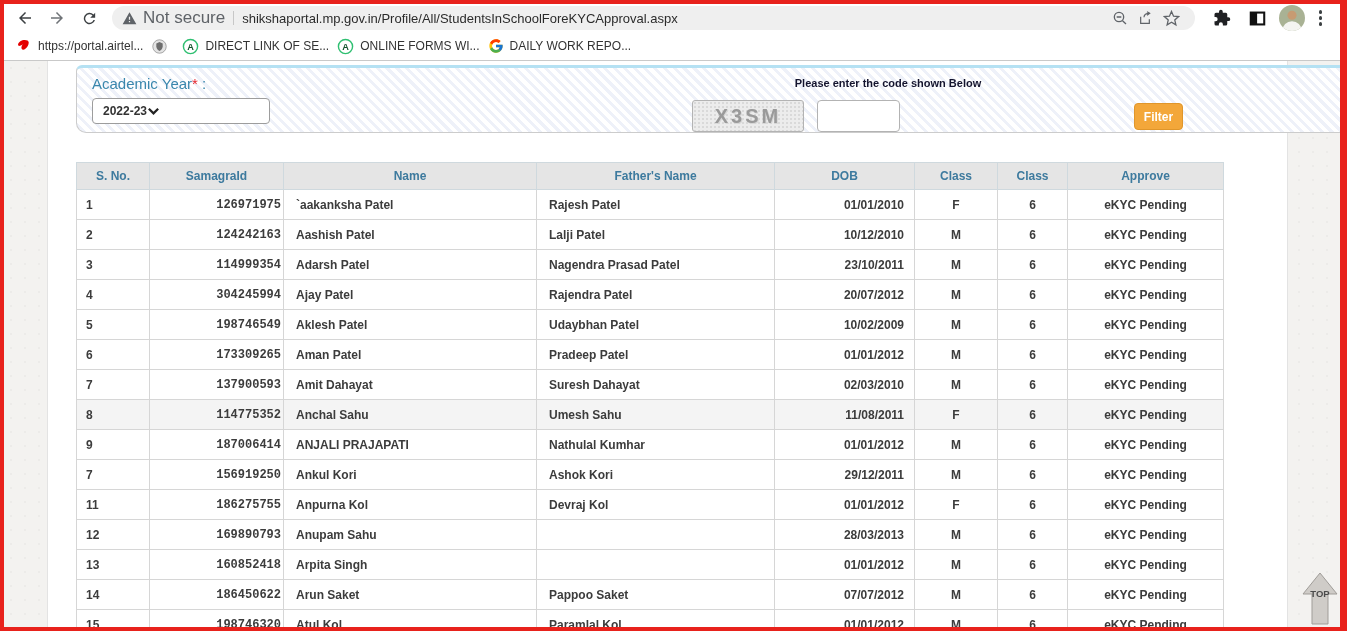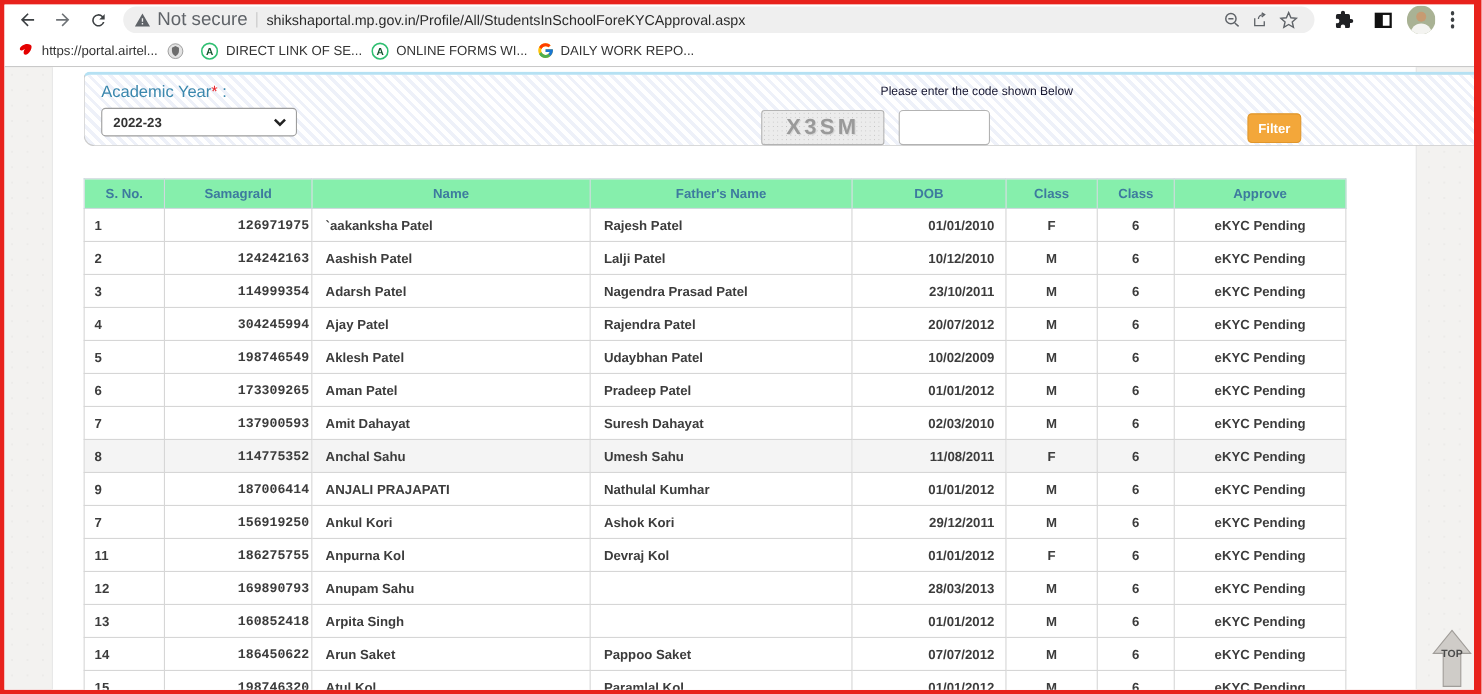--- a/index.html
+++ b/index.html
@@ -55,27 +55,27 @@
     border:1px solid #ccc; border-top:3px solid #b5e1f3;
     border-radius:6px 6px 10px 10px;
     background:repeating-linear-gradient(45deg,#ffffff 0 4px,#eef1f9 4px 7px);
   }
   .ay-label{ position:absolute; left:15px; top:7px; font-size:15px; color:#3a87ad; }
   .ay-label .req{ color:#e8262d; }
   .ay-label .colon{ color:#3a87ad; }
   .ay-select{
     position:absolute; left:15px; top:30px; width:178px; height:26px;
     background:#fff; border:1px solid #9d9d9d; border-radius:4px;
-    display:flex; align-items:center; justify-content:space-between;
+    display:flex; align-items:center; 
     padding:0 8px 0 10px; cursor:pointer;
   }
   .ay-select .val{ font-size:12px; font-weight:bold; color:#333; }
   .cap-note{
     position:absolute; left:666px; top:9px; width:290px; text-align:center;
-    font-size:11px; font-weight:normal; color:#14142e;
+    font-size:11px; font-weight:bold; color:#14142e;
   }
   .captcha-box{
     position:absolute; left:615px; top:32px; width:112px; height:32px;
     border:1px solid #b3b3b3; border-radius:3px;
     background-color:#ececec;
     background-image:radial-gradient(#c2c2c2 0.6px, transparent 0.8px);
     background-size:4px 4px;
     display:flex; align-items:center; justify-content:center;
     font-weight:bold; font-size:20px; letter-spacing:3px; color:#9a9a9a;
     text-shadow:1px 1px 0 #d7d7d7;
@@ -90,21 +90,21 @@
     background:#f3a73a; border:1px solid #e0962b; border-radius:4px;
     color:#fff; font-size:12px; font-weight:bold; cursor:pointer;
   }
 
   
   table.students{
     margin:29px 0 0 28px; width:1147px; border-collapse:collapse;
     font-size:12px; table-layout:fixed;
   }
   table.students th{
-    background:#86efac; color:#3d7a9e; font-weight:bold;
+    background:#e5e5e5; color:#3d7a9e; font-weight:bold;
     height:27px; border:1px solid #cfd9de; text-align:center;
   }
   table.students td{
     height:30px; border:1px solid #d6d6d6; color:#3c3c3c; font-weight:bold;
     background:#fff; overflow:hidden; white-space:nowrap;
   }
   table.students tbody tr:nth-child(8) td{ background:#f4f4f4; }
   td.al{ text-align:left; padding-left:9px; }
   td.ar{ text-align:right; padding-right:10px; }
   td.ac{ text-align:center; }

